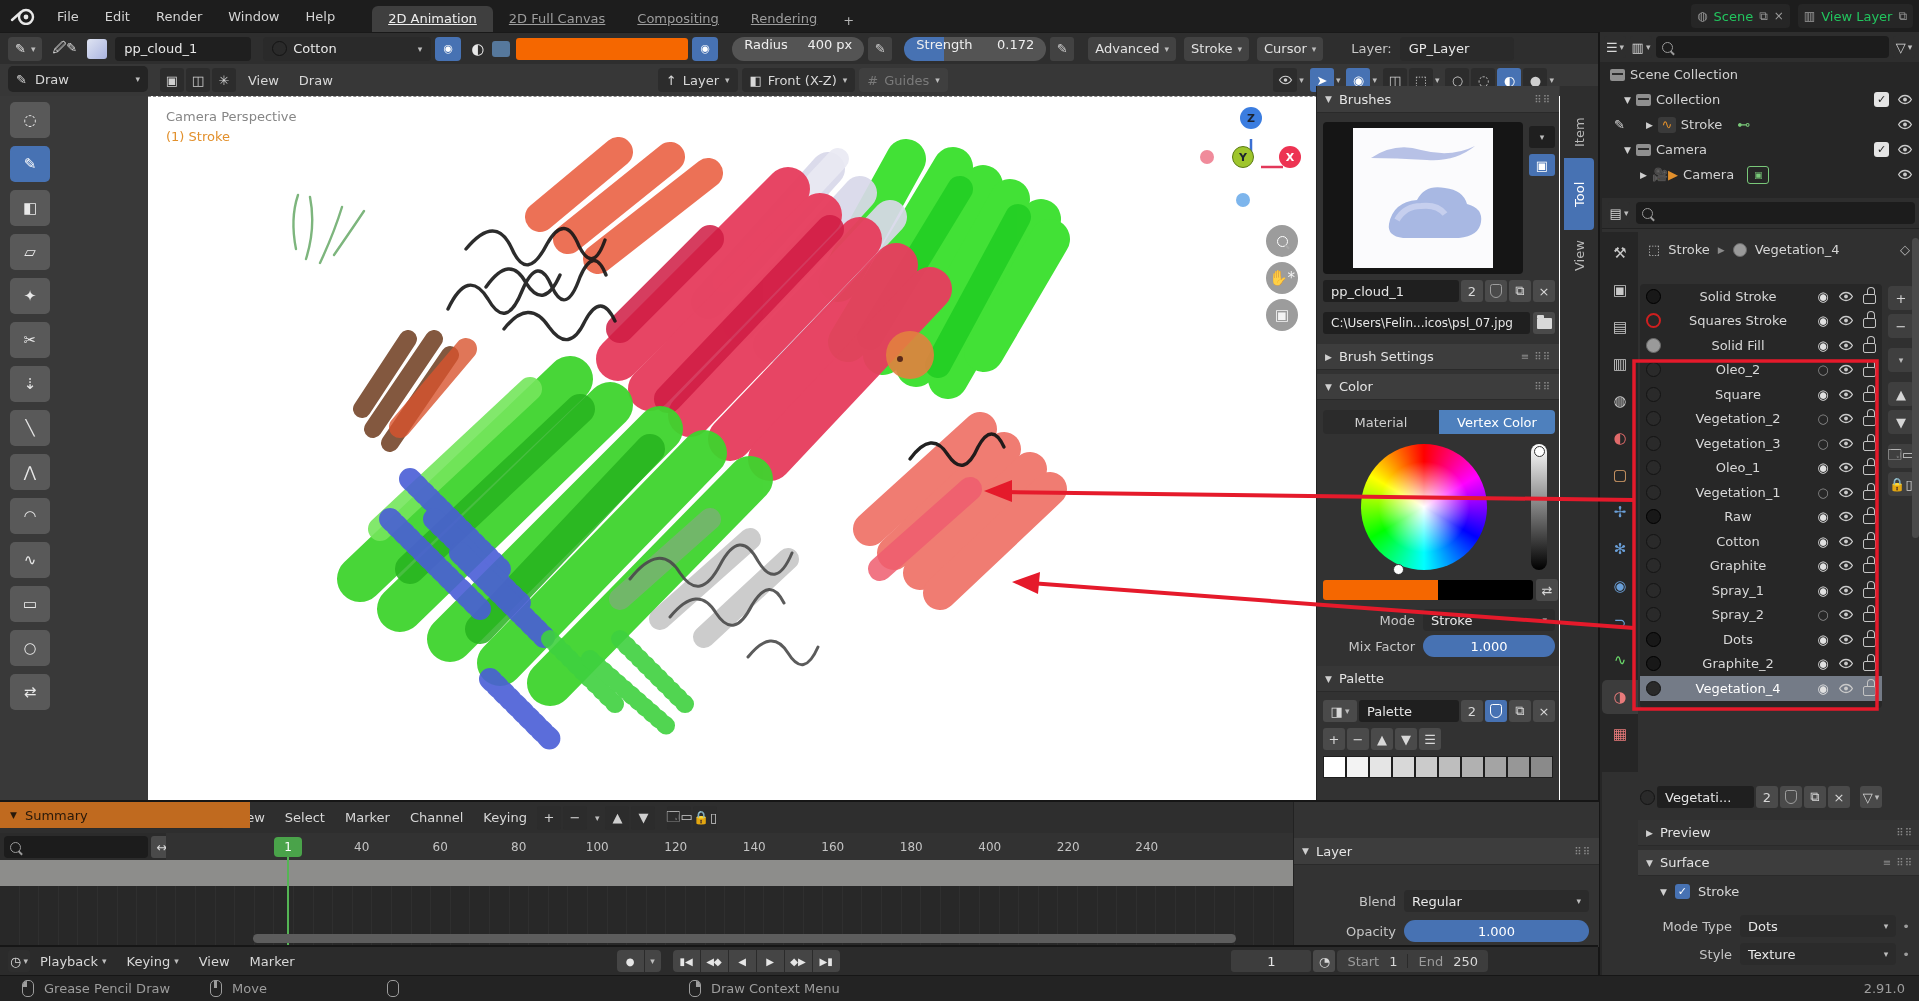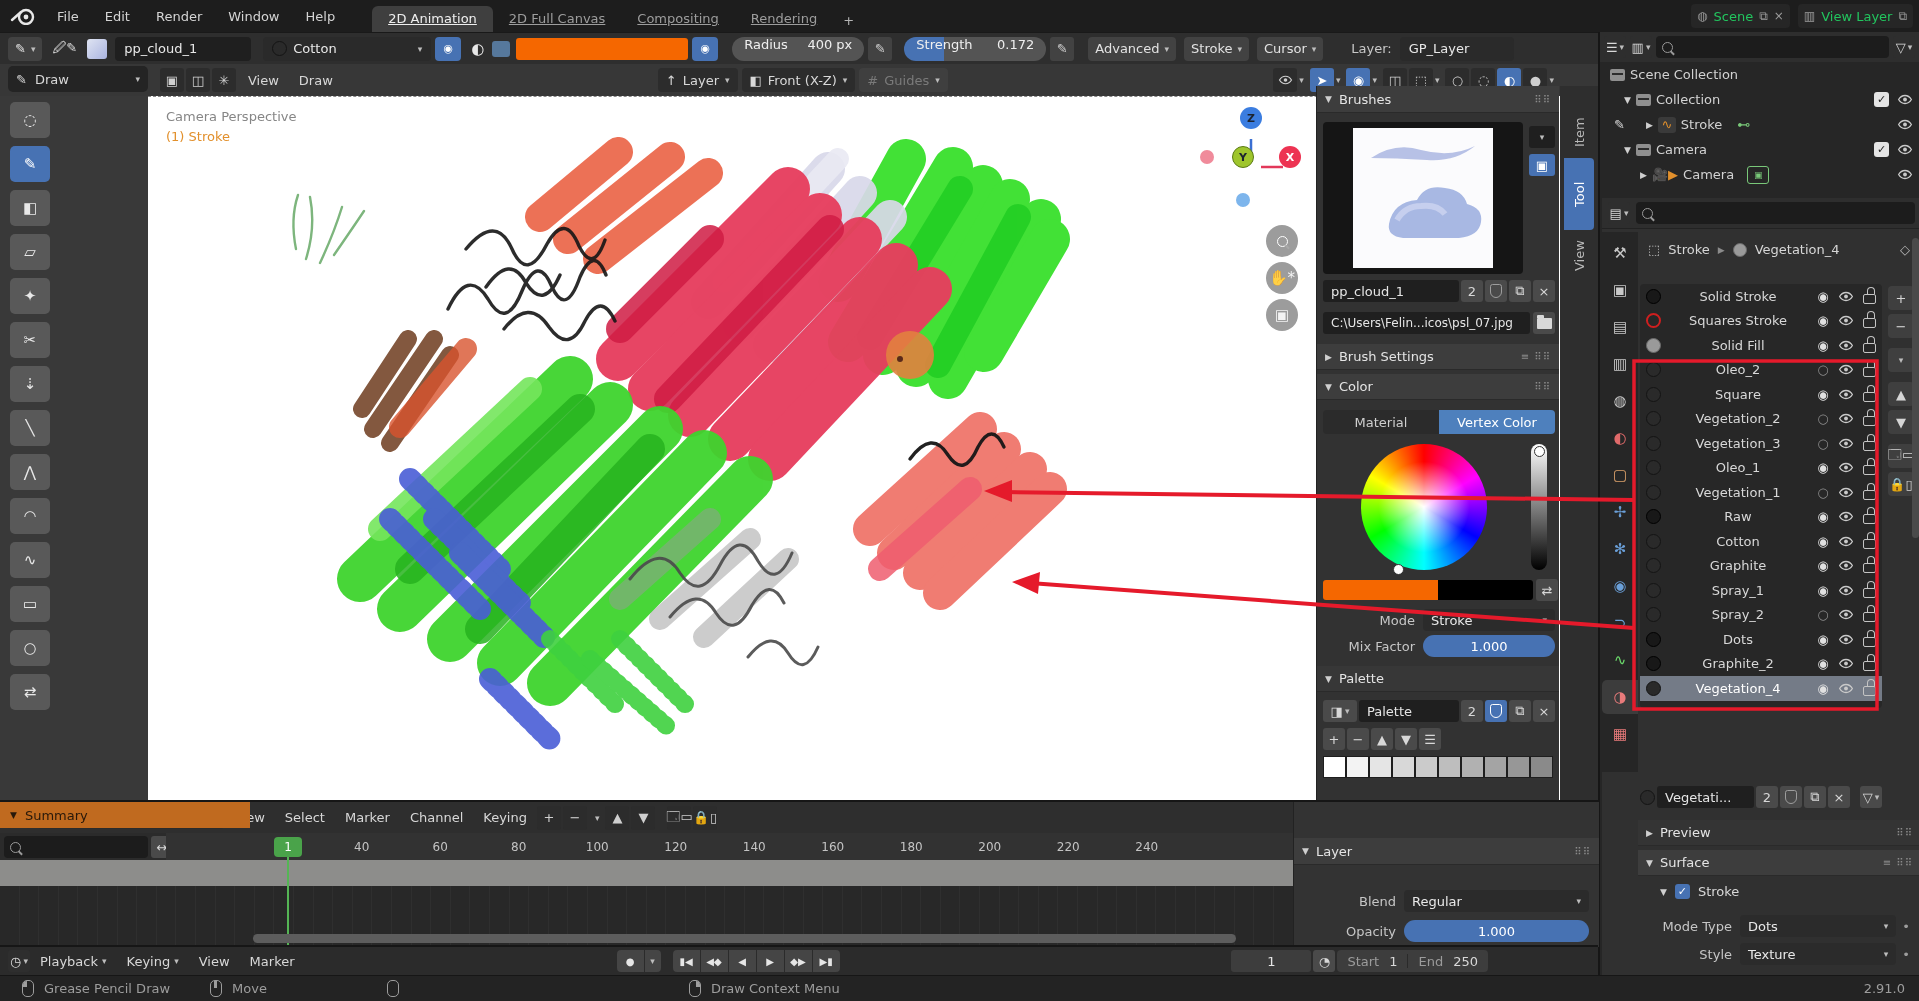--- a/index.html
+++ b/index.html
@@ -1023,21 +1023,21 @@
       <div class="row" style="padding-left:78px">
           <span class="tick">20</span>
           <span class="tick">40</span>
           <span class="tick">60</span>
           <span class="tick">80</span>
           <span class="tick">100</span>
           <span class="tick">120</span>
           <span class="tick">140</span>
           <span class="tick">160</span>
           <span class="tick">180</span>
-          <span class="tick">200</span>
+          <span class="tick">400</span>
           <span class="tick">220</span>
           <span class="tick">240</span>
         </div>
     </div>
     <div class="summary-band"></div>
     <div class="summary-chip">
       <span class="tri" style="color:#27180a">▼</span>
         <span>Summary</span>
     </div>
     <div class="ds-channels"></div>

